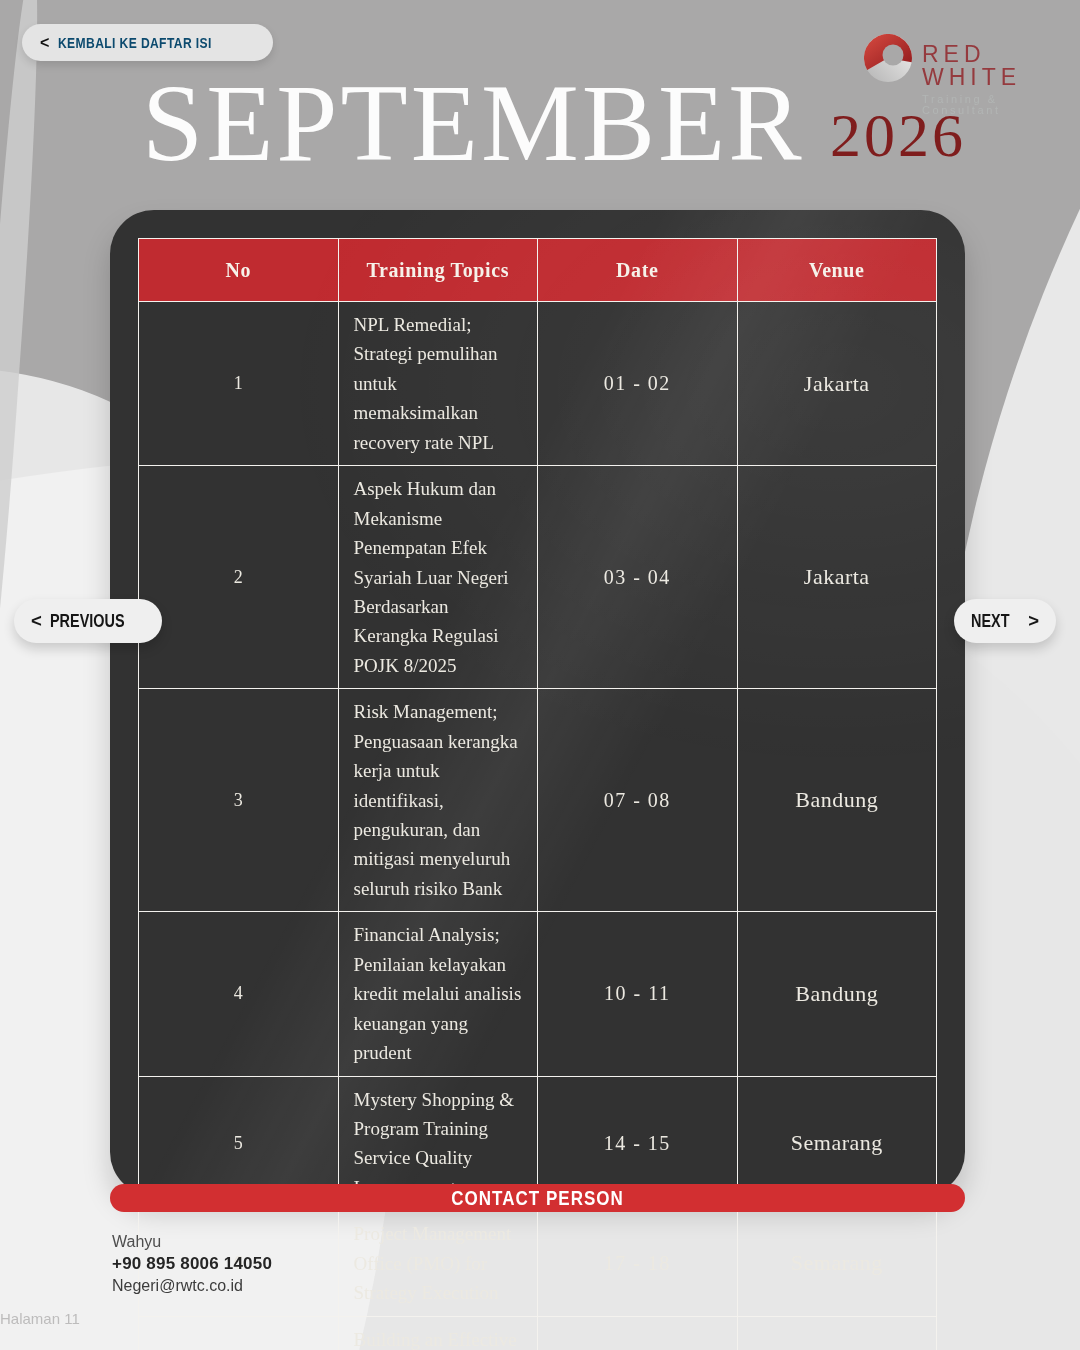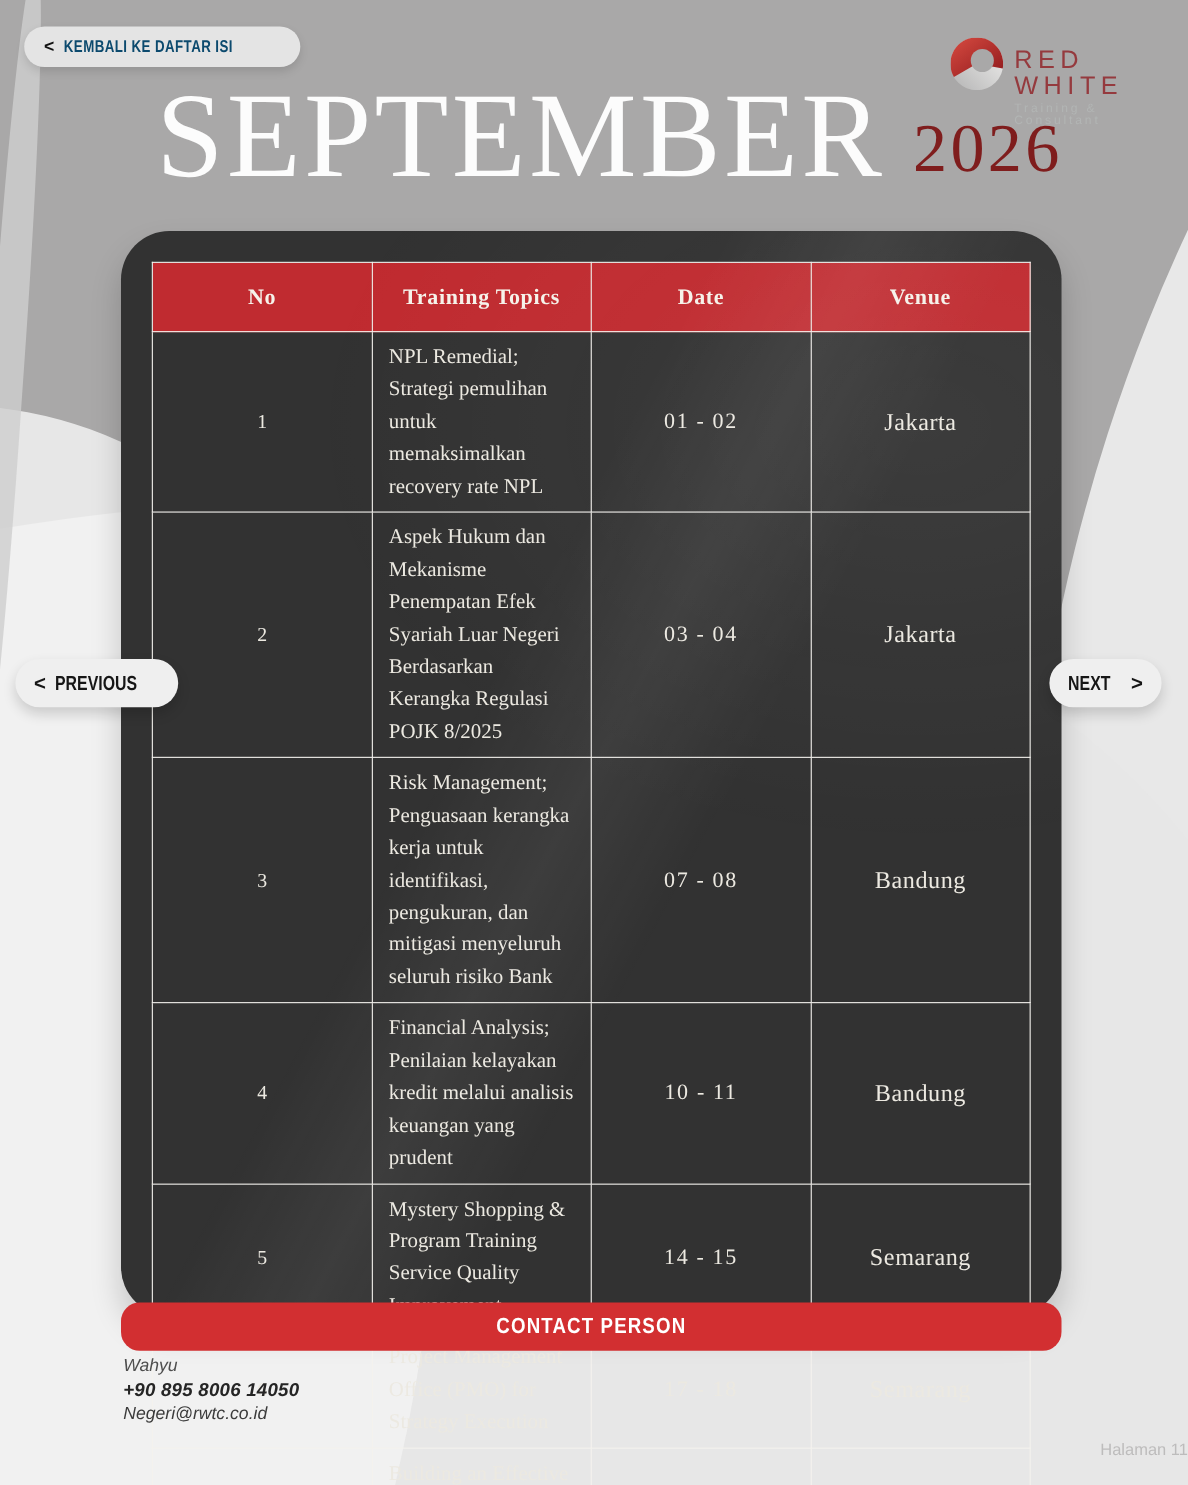--- a/index.html
+++ b/index.html
@@ -58,29 +58,29 @@
   #table-body tr:nth-child(10){height:71px;}
 
   
   .nav-pill{position:absolute;top:599px;height:44px;padding:0 17px;border-radius:22px;background:#efefef;
     display:flex;align-items:center;gap:8px;box-shadow:0 6px 12px rgba(0,0,0,.16);cursor:pointer;
     font-weight:bold;font-size:18.5px;color:#161616;}
   .nav-prev{left:14px;}
   .nav-next{right:24px;}
 
   
-  .contact-bar{position:absolute;left:110px;top:1184px;width:855px;height:44px;border-radius:17px;background:#d22f31;
+  .contact-bar{position:absolute;left:110px;top:1184px;width:855px;height:28px;border-radius:17px;background:#d22f31;
     display:flex;align-items:center;justify-content:center;color:#ffffff;font-weight:bold;font-size:20px;letter-spacing:1.2px;}
-  .contact{position:absolute;top:1231px;line-height:22px;font-style:italic;}
+  .contact{position:absolute;top:1231px;line-height:22px;}
   .contact-left{left:112px;text-align:left;}
   .contact-right{right:115px;text-align:right;}
   .c-name{font-size:16px;color:#4e4e4e;}
   .c-phone{font-size:17px;font-weight:bold;color:#252525;letter-spacing:.2px;}
   .c-email{font-size:16px;color:#3c3c3c;}
-  .page-num{position:absolute;left:0;right:0;top:1310px;text-align:right;font-size:15px;color:#bdbcbc;}
+  .page-num{position:absolute;left:0;right:0;top:1310px;text-align:left;font-size:15px;color:#bdbcbc;}
 </style>
 </head>
 <body>
 
 <div class="canvas">
 
   <div class="bg bg-right"></div>
   <div class="bg bg-bottom"></div>
   <div class="bg bg-sliver"></div>
   <div class="bg bg-left-strip"></div>

